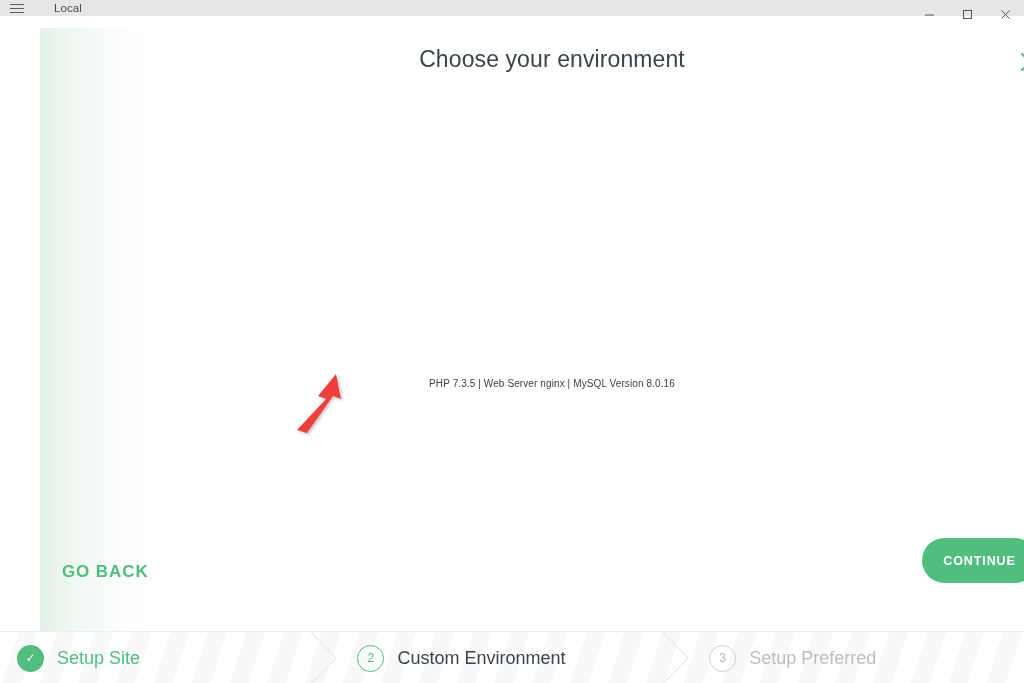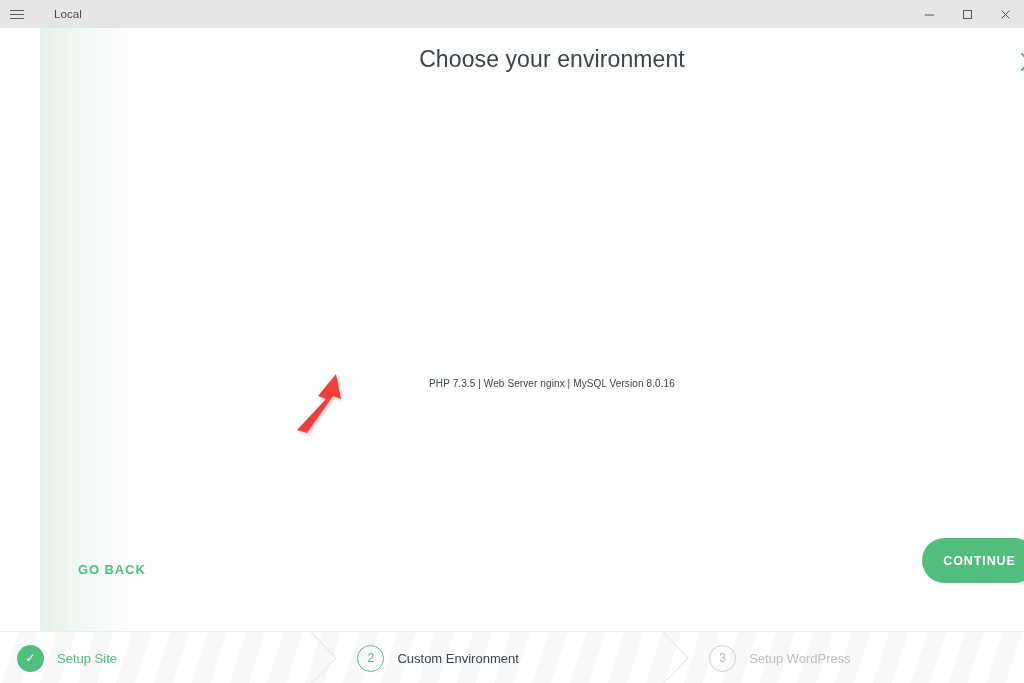--- a/index.html
+++ b/index.html
@@ -18,21 +18,21 @@
     width: 1024px;
     height: 683px;
     overflow: hidden;
   }
 
   
   .titlebar {
     position: absolute;
     top: 0; left: 0;
     width: 1024px;
-    height: 28px;
+    height: 16px;
     background: #e6e6e6;
     display: flex;
     align-items: center;
   }
   .hamburger {
     width: 34px;
     height: 28px;
     display: flex;
     flex-direction: column;
     align-items: center;
@@ -190,22 +190,22 @@
     width: 80px;
     height: 72px;
     pointer-events: none;
     z-index: 5;
   }
 
   
   .go-back {
     position: absolute;
     top: 534px;
-    left: 38px;
-    font-size: 13px;
+    left: 22px;
+    font-size: 17px;
     font-weight: bold;
     color: #51bd7f;
     letter-spacing: 0.9px;
     cursor: pointer;
   }
   .continue-btn {
     position: absolute;
     top: 510px;
     left: 882px;
     width: 115px;
@@ -267,21 +267,21 @@
   .circle-active {
     border: 1.6px solid #51bd7f;
     color: #51bd7f;
   }
   .circle-todo {
     border: 1.6px solid #cfcfcf;
     color: #b4b4b4;
   }
   .step-label {
     margin-left: 13px;
-    font-size: 13px;
+    font-size: 18px;
   }
   .label-done { color: #51bd7f; }
   .label-active { color: #3b434b; }
   .label-todo { color: #bdbdbd; }
 
   .step-divider {
     position: absolute;
     right: -1px;
     top: 0;
     width: 30px;
@@ -365,18 +365,18 @@
     <div class="step step-2">
       <div class="step-circle circle-active">2</div>
       <div class="step-label label-active">Custom Environment</div>
       <svg class="step-divider" viewBox="0 0 30 52">
         <polyline points="1,0 26,26 1,52" fill="none" stroke="#ececec" stroke-width="1.4"></polyline>
       </svg>
     </div>
 
     <div class="step step-3">
       <div class="step-circle circle-todo">3</div>
-      <div class="step-label label-todo">Setup WordPress</div>
+      <div class="step-label label-todo">Setup Preferred</div>
     </div>
 
   </div>
 
 </div>
 
 </body></html>

